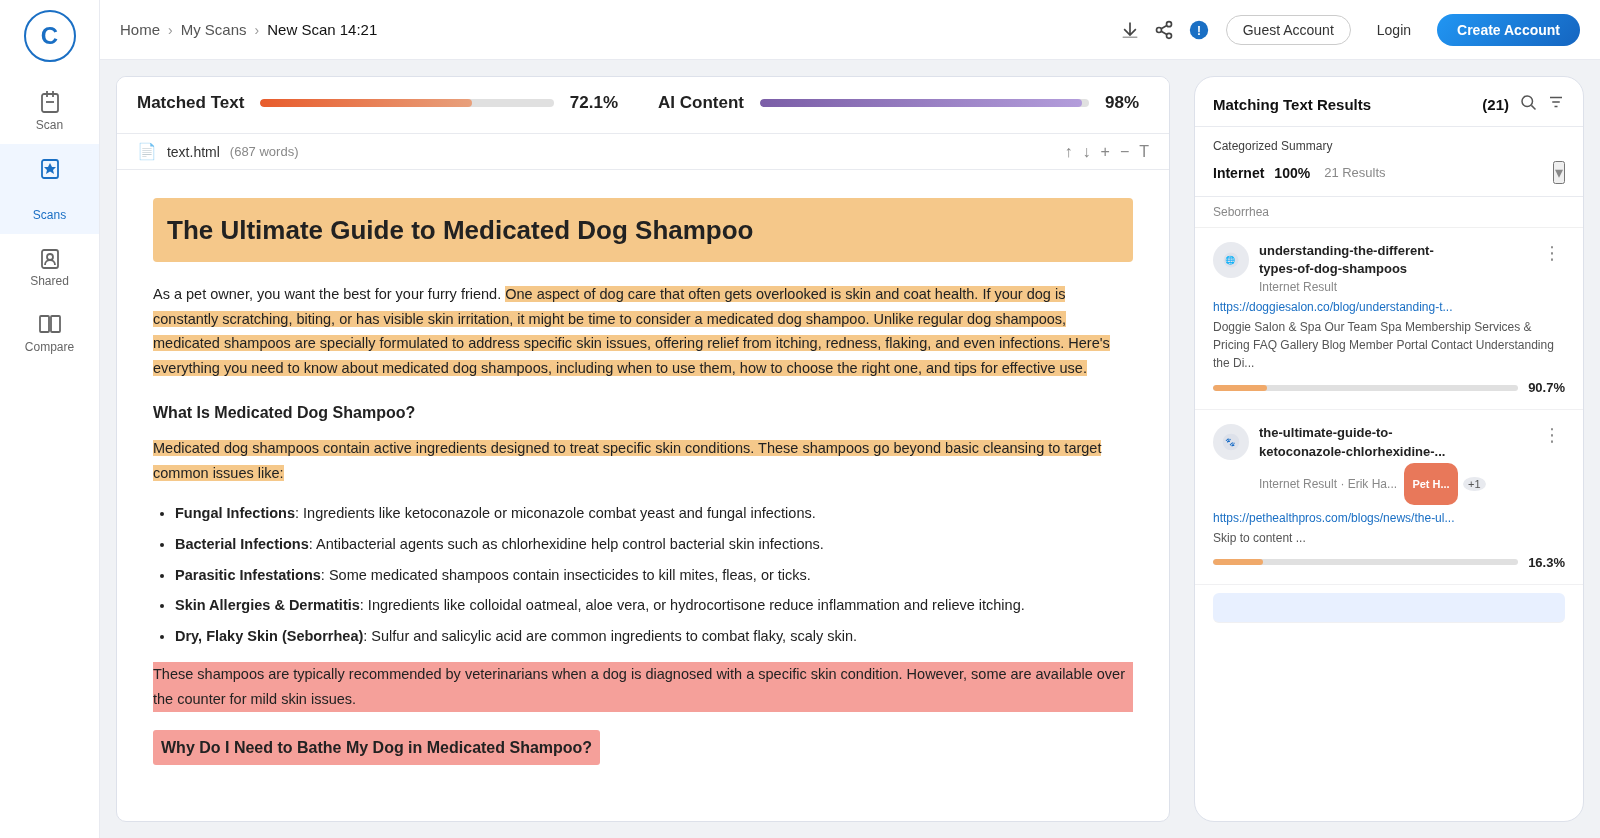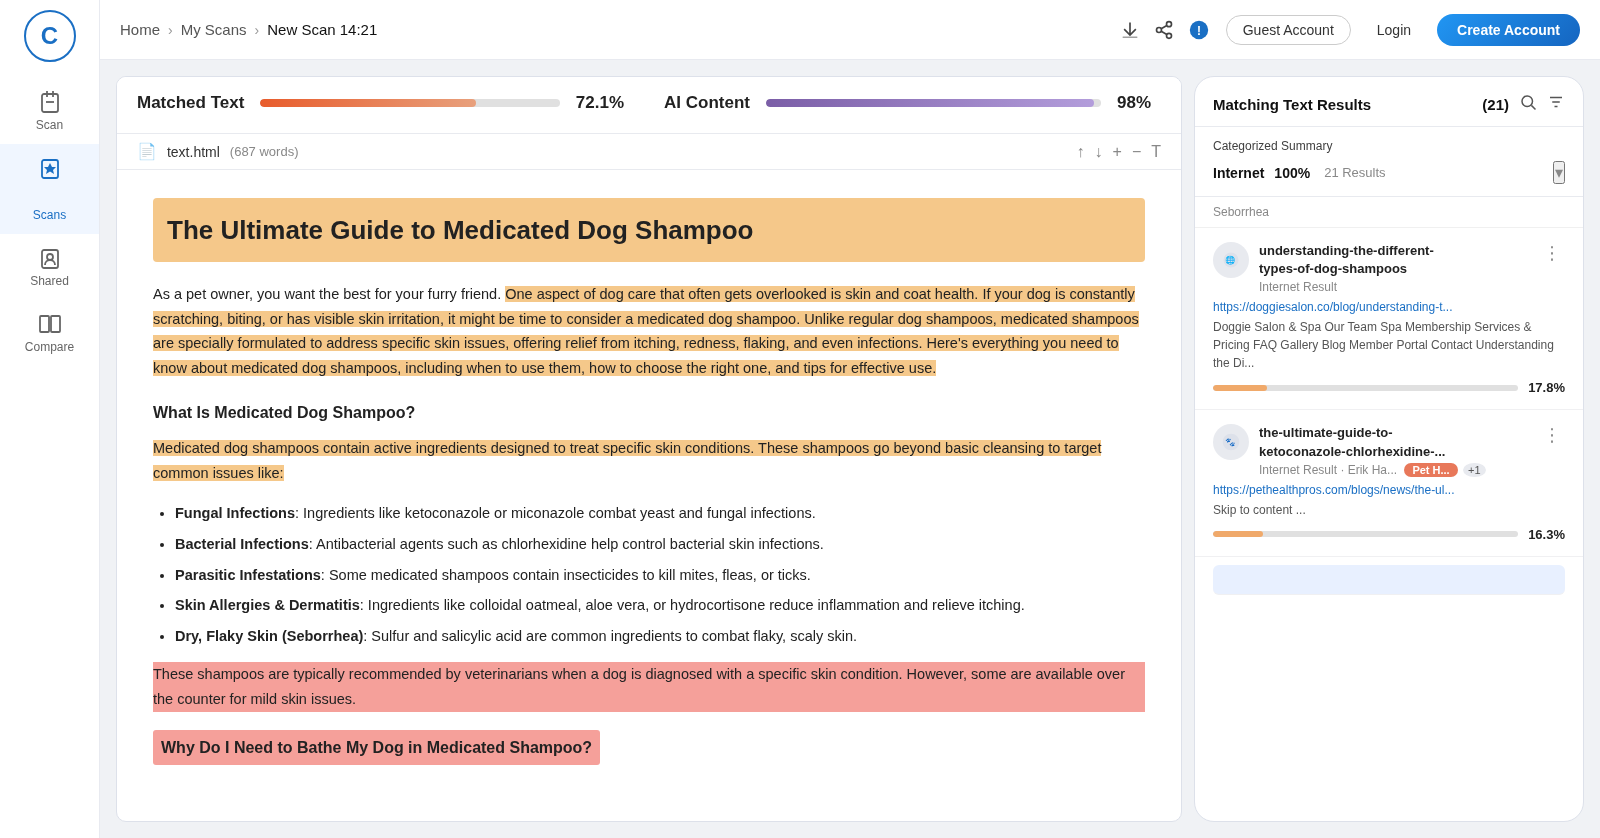--- a/index.html
+++ b/index.html
@@ -81,21 +81,21 @@
       display: flex; align-items: center; justify-content: center;
     }
     .icon-alert { color: #1a6fc4; font-size: 20px; }
 
     
     #content-area {
       flex: 1;
       display: flex;
       overflow: hidden;
       padding: 16px;
-      gap: 12px;
+      gap: 24px;
     }
 
     
     #doc-panel {
       flex: 1;
       background: #fff;
       border-radius: 10px;
       border: 1px solid #dde1ea;
       display: flex;
       flex-direction: column;
@@ -209,21 +209,21 @@
     .result-icon {
       width: 36px; height: 36px; border-radius: 50%; background: #e8eaef;
       display: flex; align-items: center; justify-content: center;
       font-size: 14px; color: #555; flex-shrink: 0;
       overflow: hidden;
     }
     .result-meta { flex: 1; }
     .result-url-title { font-size: 13px; font-weight: 600; color: #222; line-height: 1.4; }
     .result-type { font-size: 12px; color: #888; margin-top: 2px; }
     .result-type-badge {
-      display: inline-block; padding: 1px 8px; border-radius: 10px;
+      display: inline-block; padding: 15px 8px; border-radius: 10px;
       font-size: 11px; font-weight: 600; margin-left: 4px;
     }
     .badge-pet { background: #e8785a; color: #fff; }
     .badge-plus { background: #e8eaef; color: #555; border-radius: 50%; padding: 1px 5px; font-size: 11px; margin-left: 2px; }
     .result-link { font-size: 12px; color: #1a6fc4; text-decoration: none; display: block; margin-bottom: 4px; }
     .result-snippet { font-size: 12px; color: #555; line-height: 1.5; margin-bottom: 8px; }
     .result-bar-row { display: flex; align-items: center; gap: 10px; }
     .result-mini-bar { flex: 1; height: 6px; border-radius: 3px; background: #e0e0e0; overflow: hidden; }
     .result-mini-fill { height: 100%; background: #f0a96a; border-radius: 3px; }
     .result-pct { font-size: 13px; font-weight: 700; color: #222; }
@@ -435,21 +435,21 @@
               <div class="result-type">Internet Result</div>
             </div>
             <button class="result-menu-btn">⋮</button>
           </div>
           <a class="result-link" href="#">https://doggiesalon.co/blog/understanding-t...</a>
           <div class="result-snippet">Doggie Salon &amp; Spa Our Team Spa Membership Services &amp; Pricing FAQ Gallery Blog Member Portal Contact Understanding the Di...</div>
           <div class="result-bar-row">
             <div class="result-mini-bar">
               <div class="result-mini-fill" style="width:17.8%"></div>
             </div>
-            <span class="result-pct">17.8%</span>
+            <span class="result-pct">90.7%</span>
           </div>
         </div>
 
         <div class="result-item">
           <div class="result-item-header">
             <div class="result-icon">
               <svg width="20" height="20" viewBox="0 0 24 24">
                 <circle cx="12" cy="12" r="10" fill="#dde1ea"></circle>
                 <text x="12" y="16" text-anchor="middle" font-size="10" fill="#555">🐾</text>
               </svg>

